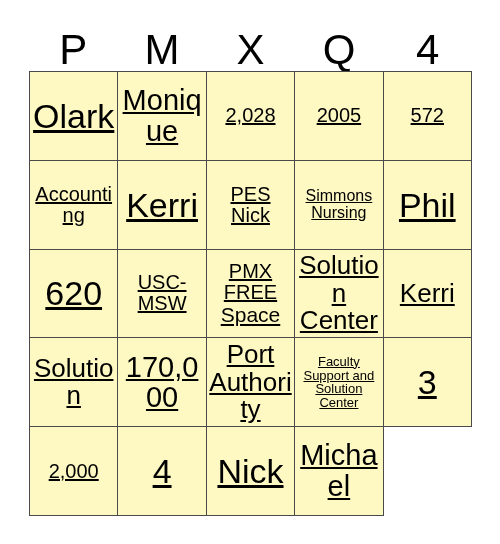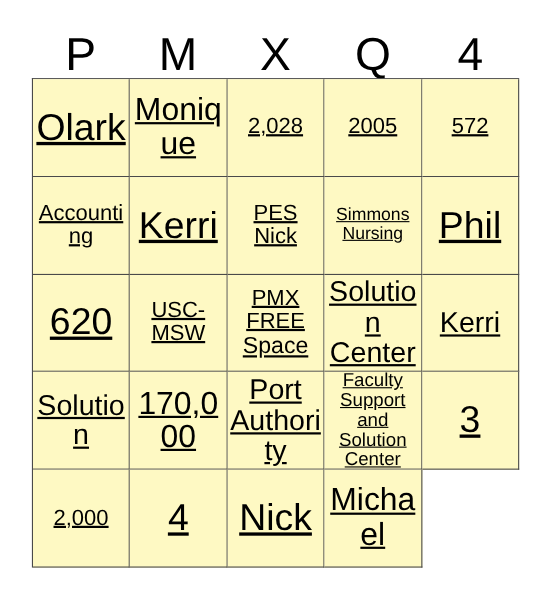--- a/index.html
+++ b/index.html
@@ -74,21 +74,21 @@
     line-height: 1.06;
     word-wrap: break-word;
   }
   
   .fs-xxl .txt { font-size: 34px; }
   .fs-xl  .txt { font-size: 20px; }
   .fs-lg  .txt { font-size: 26px; }
   .fs-md  .txt { font-size: 29px; }
   .fs-sm  .txt { font-size: 16px; }
   .fs-xs  .txt { font-size: 20px; }
-  .fs-xxs .txt { font-size: 17px; }
+  .fs-xxs .txt { font-size: 13px; }
 
   
   .free .line1, .free .line2 { font-size: 20px; display: block; line-height: 1.08; }
   .free .line3 { font-size: 21px; display: block; line-height: 1.08; }
 </style>
 </head>
 <body>
 
 <div id="card">
 

